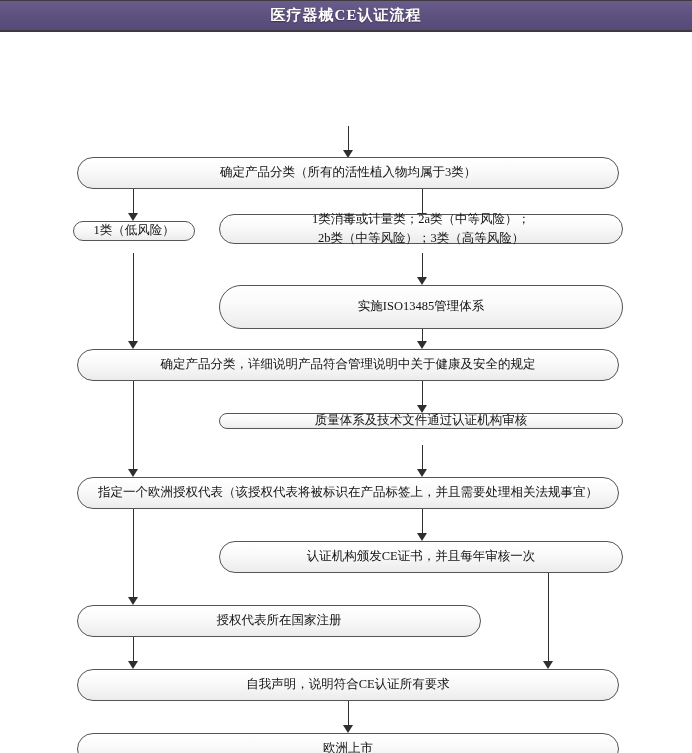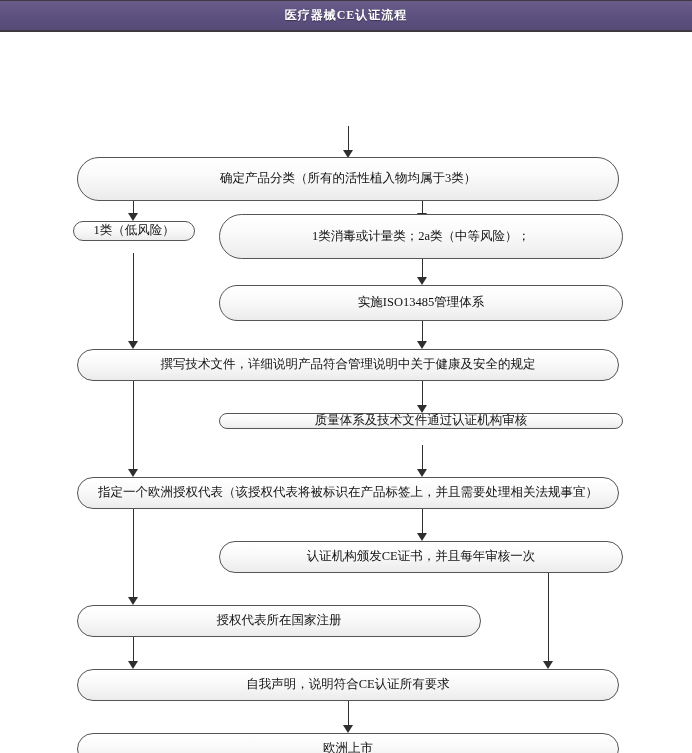--- a/index.html
+++ b/index.html
@@ -25,21 +25,21 @@
     box-sizing: border-box;
     background: linear-gradient(to bottom, #6a5d8c 0%, #5e5280 45%, #564a77 100%);
     border-bottom: 2px solid #3c3a3f;
     border-top: 1px solid #3c3a3f;
     display: flex;
     align-items: center;
     justify-content: center;
   }
   #title-bar .title-text {
     color: #ffffff;
-    font-size: 12px;
+    font-size: 15px;
     font-weight: bold;
     letter-spacing: 1px;
     font-family: "Liberation Serif", "DejaVu Serif", serif;
     text-shadow: 0 1px 1px rgba(0,0,0,0.35);
   }
 
   
   #flow-canvas {
     position: absolute;
     left: 0;
@@ -133,47 +133,48 @@
   <div class="vline" style="left:548px; top:541px; height:92px;"></div>
   <div class="arrow-head" style="left:543px; top:629px;"></div>
 
   <div class="vline" style="left:133px; top:605px; height:28px;"></div>
   <div class="arrow-head" style="left:128px; top:629px;"></div>
 
   <div class="vline" style="left:348px; top:669px; height:28px;"></div>
   <div class="arrow-head" style="left:343px; top:693px;"></div>
 
 
-  <div class="node" style="left:77px; top:125px; width:542px; height:44px;">
+  <div class="node" style="left:77px; top:125px; width:542px; height:32px;">
     <span class="node-text">
       <span class="ln">确定产品分类（所有的活性植入物均属于3类）</span>
     </span>
   </div>
 
   <div class="node" style="left:73px; top:189px; width:122px; height:20px; padding:2px 10px;">
     <span class="node-text">
       <span class="ln">1类（低风险）</span>
     </span>
   </div>
 
-  <div class="node" style="left:219px; top:182px; width:404px; height:45px;">
+  <div class="node" style="left:219px; top:182px; width:404px; height:30px;">
     <span class="node-text">
       <span class="ln">1类消毒或计量类；2a类（中等风险）；</span>
-    </span>
-  </div>
-
-  <div class="node" style="left:219px; top:253px; width:404px; height:36px;">
+      <span class="ln">2b类（中等风险）；3类（高等风险）</span>
+    </span>
+  </div>
+
+  <div class="node" style="left:219px; top:253px; width:404px; height:44px;">
     <span class="node-text">
       <span class="ln">实施ISO13485管理体系</span>
     </span>
   </div>
 
   <div class="node" style="left:77px; top:317px; width:542px; height:32px;">
     <span class="node-text">
-      <span class="ln">撰写技术文件，详细说明产品符合管理说明中关于健康及安全的规定</span>
+      <span class="ln">确定产品分类，详细说明产品符合管理说明中关于健康及安全的规定</span>
     </span>
   </div>
 
   <div class="node" style="left:219px; top:381px; width:404px; height:16px;">
     <span class="node-text">
       <span class="ln">质量体系及技术文件通过认证机构审核</span>
     </span>
   </div>
 
   <div class="node" style="left:77px; top:445px; width:542px; height:32px; padding:2px 14px;">

